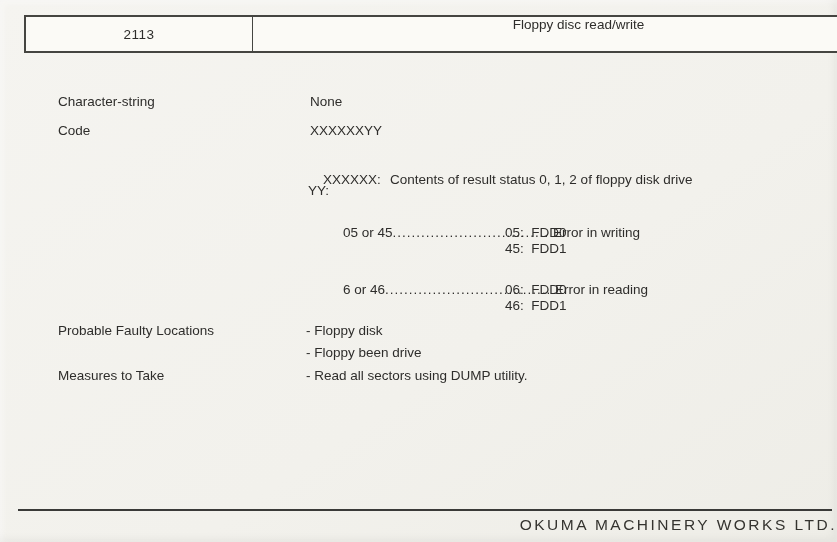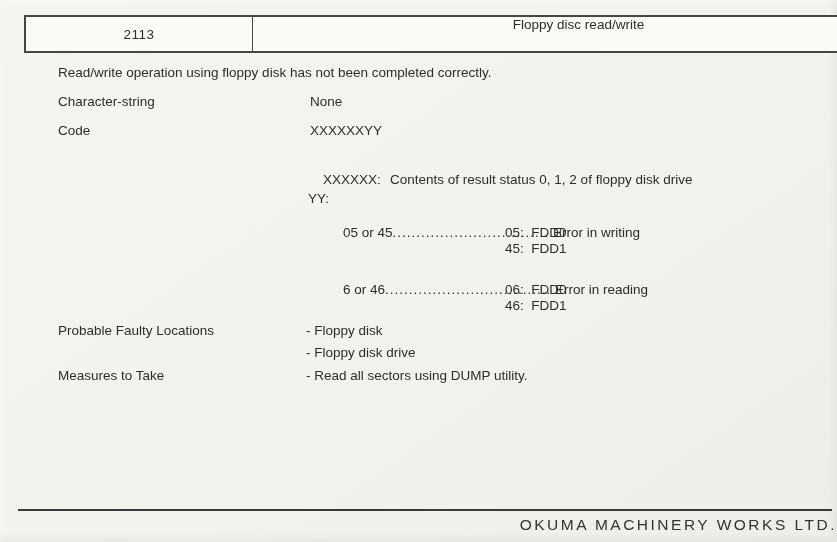--- a/index.html
+++ b/index.html
@@ -53,49 +53,48 @@
 
   <div class="hdr">
     <div class="hdr-code">
       <span>2113</span>
     </div>
     <div class="hdr-title">
       <span>Floppy disc read/write</span>
     </div>
   </div>
 
-  <div class="line" style="left:58px; top:64px;">Read/write operation using floppy disk has not been completed correctly.</div>
 
   <div class="line lblcol" style="top:93px;">Character-string</div>
   <div class="line valcol" style="top:93px;">None</div>
 
   <div class="line lblcol" style="top:122px;">Code</div>
   <div class="line valcol" style="top:122px;">XXXXXXYY</div>
 
   <div class="line" style="left:308px; top:154px;">
     <span class="xx-label">XXXXXX:</span><span>Contents of result status 0, 1, 2 of floppy disk drive</span>
   </div>
 
-  <div class="line" style="left:308px; top:190px;">YY:</div>
+  <div class="line" style="left:308px; top:182px;">YY:</div>
 
   <div class="line entry" style="top:207px;">
     <span>05 or 45</span><span class="dots">.................................</span><span> Error in writing</span>
   </div>
   <div class="line sub" style="top:225px;">05:  FDD0</div>
   <div class="line sub" style="top:241px;">45:  FDD1</div>
 
   <div class="line entry" style="top:264px;">
     <span>6 or 46</span><span class="dots">...................................</span><span> Error in reading</span>
   </div>
   <div class="line sub" style="top:282px;">06:  FDD0</div>
   <div class="line sub" style="top:298px;">46:  FDD1</div>
 
   <div class="line lblcol" style="top:322px;">Probable Faulty Locations</div>
   <div class="line bullet" style="top:322px;">- Floppy disk</div>
-  <div class="line bullet" style="top:344px;">- Floppy disk drive</div>
+  <div class="line bullet" style="top:344px;">- Floppy been drive</div>
 
   <div class="line lblcol" style="top:367px;">Measures to Take</div>
   <div class="line bullet" style="top:367px;">- Read all sectors using DUMP utility.</div>
 
   <div class="footer-rule"></div>
   <div class="footer-text">OKUMA MACHINERY WORKS LTD.</div>
 
 </div>
 
 </body></html>

